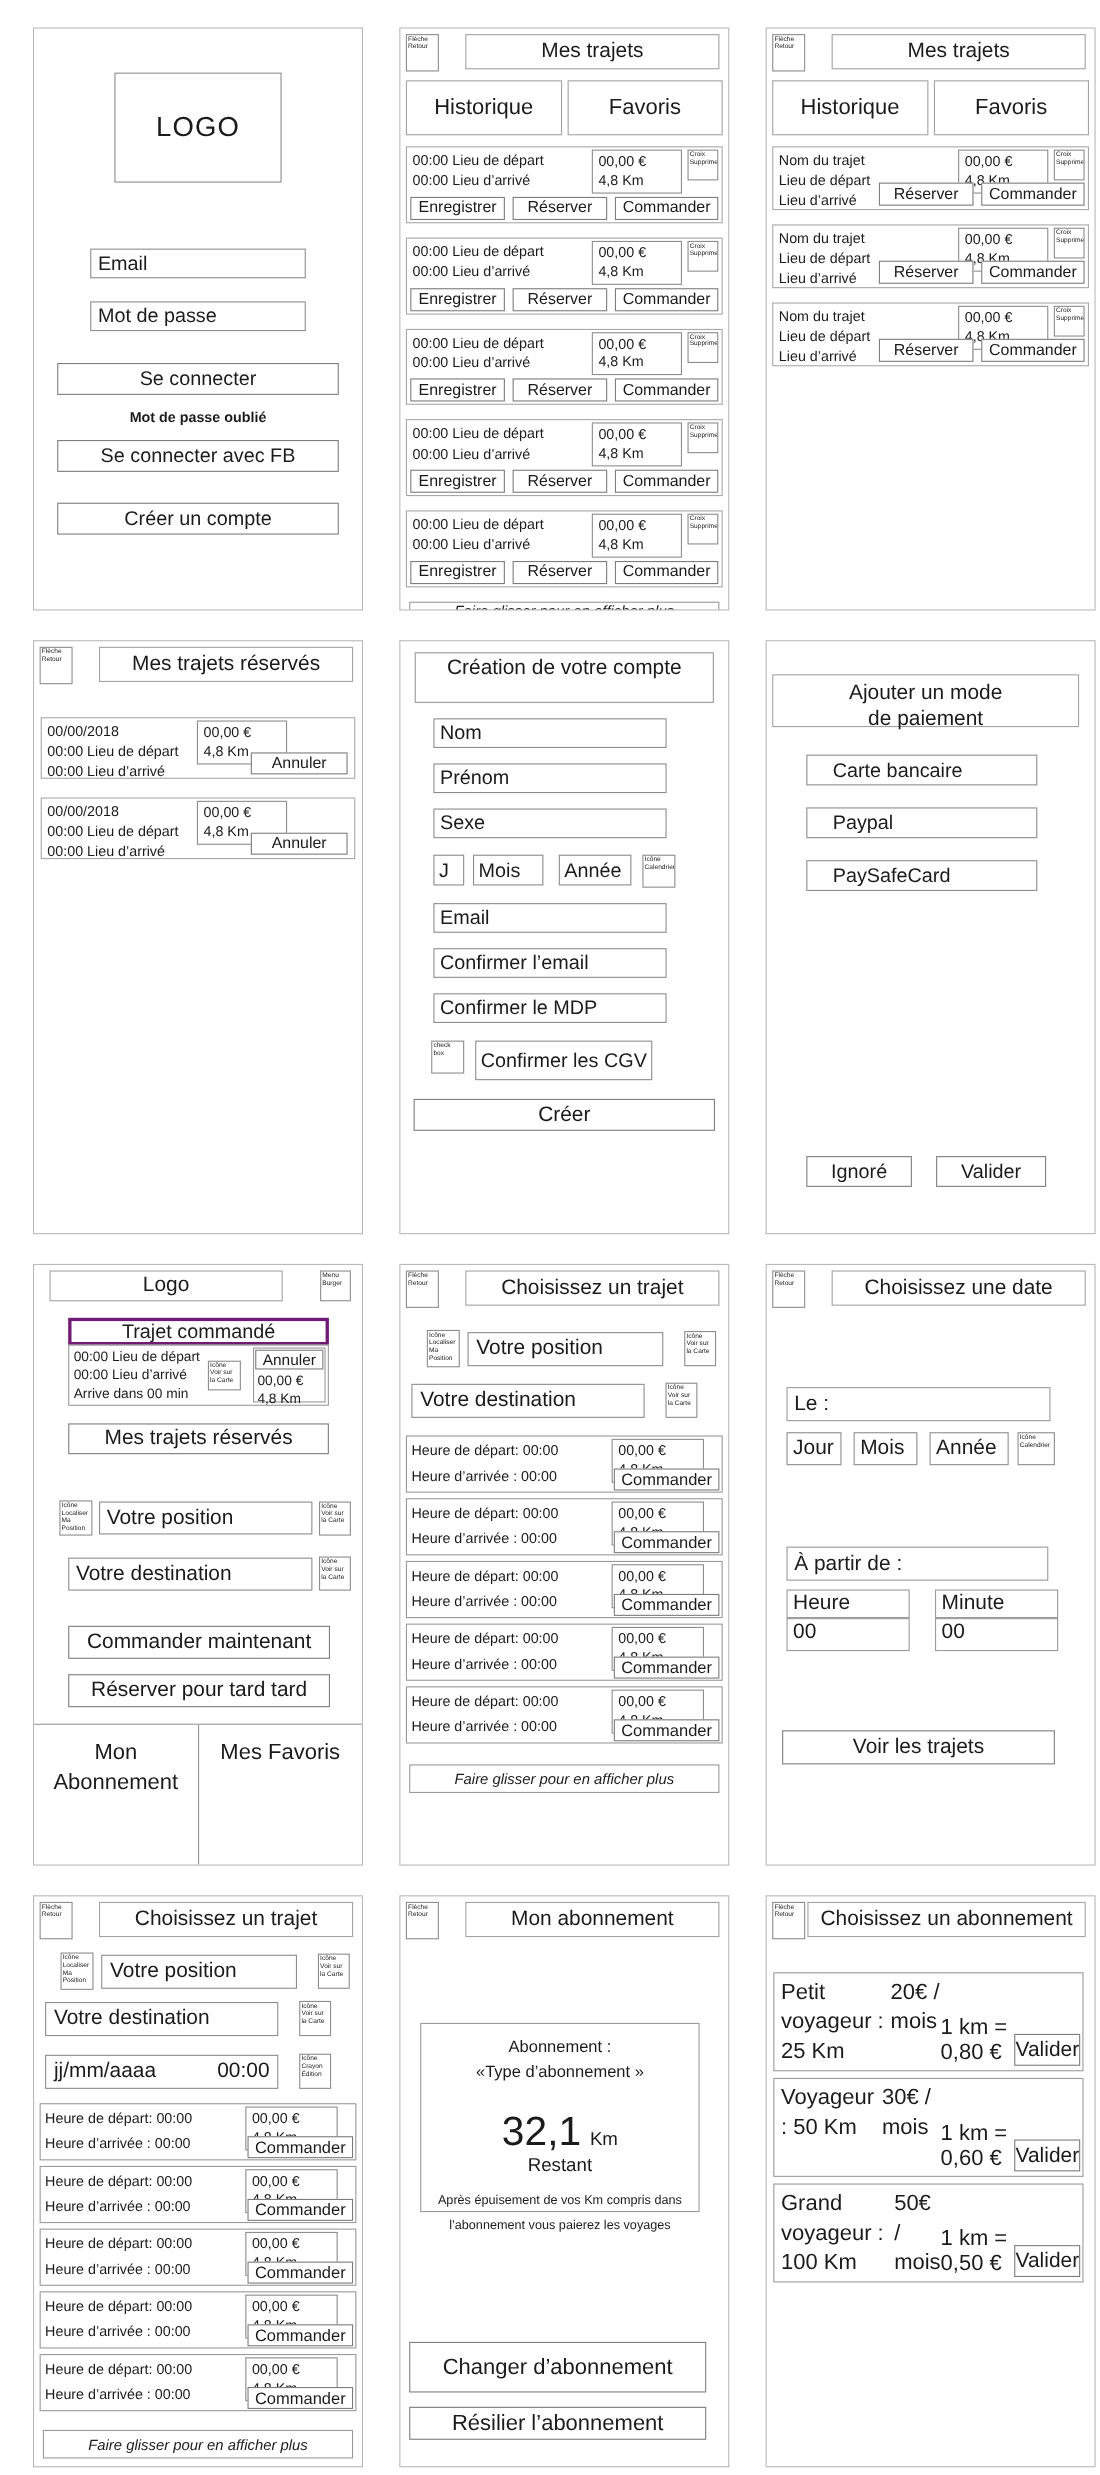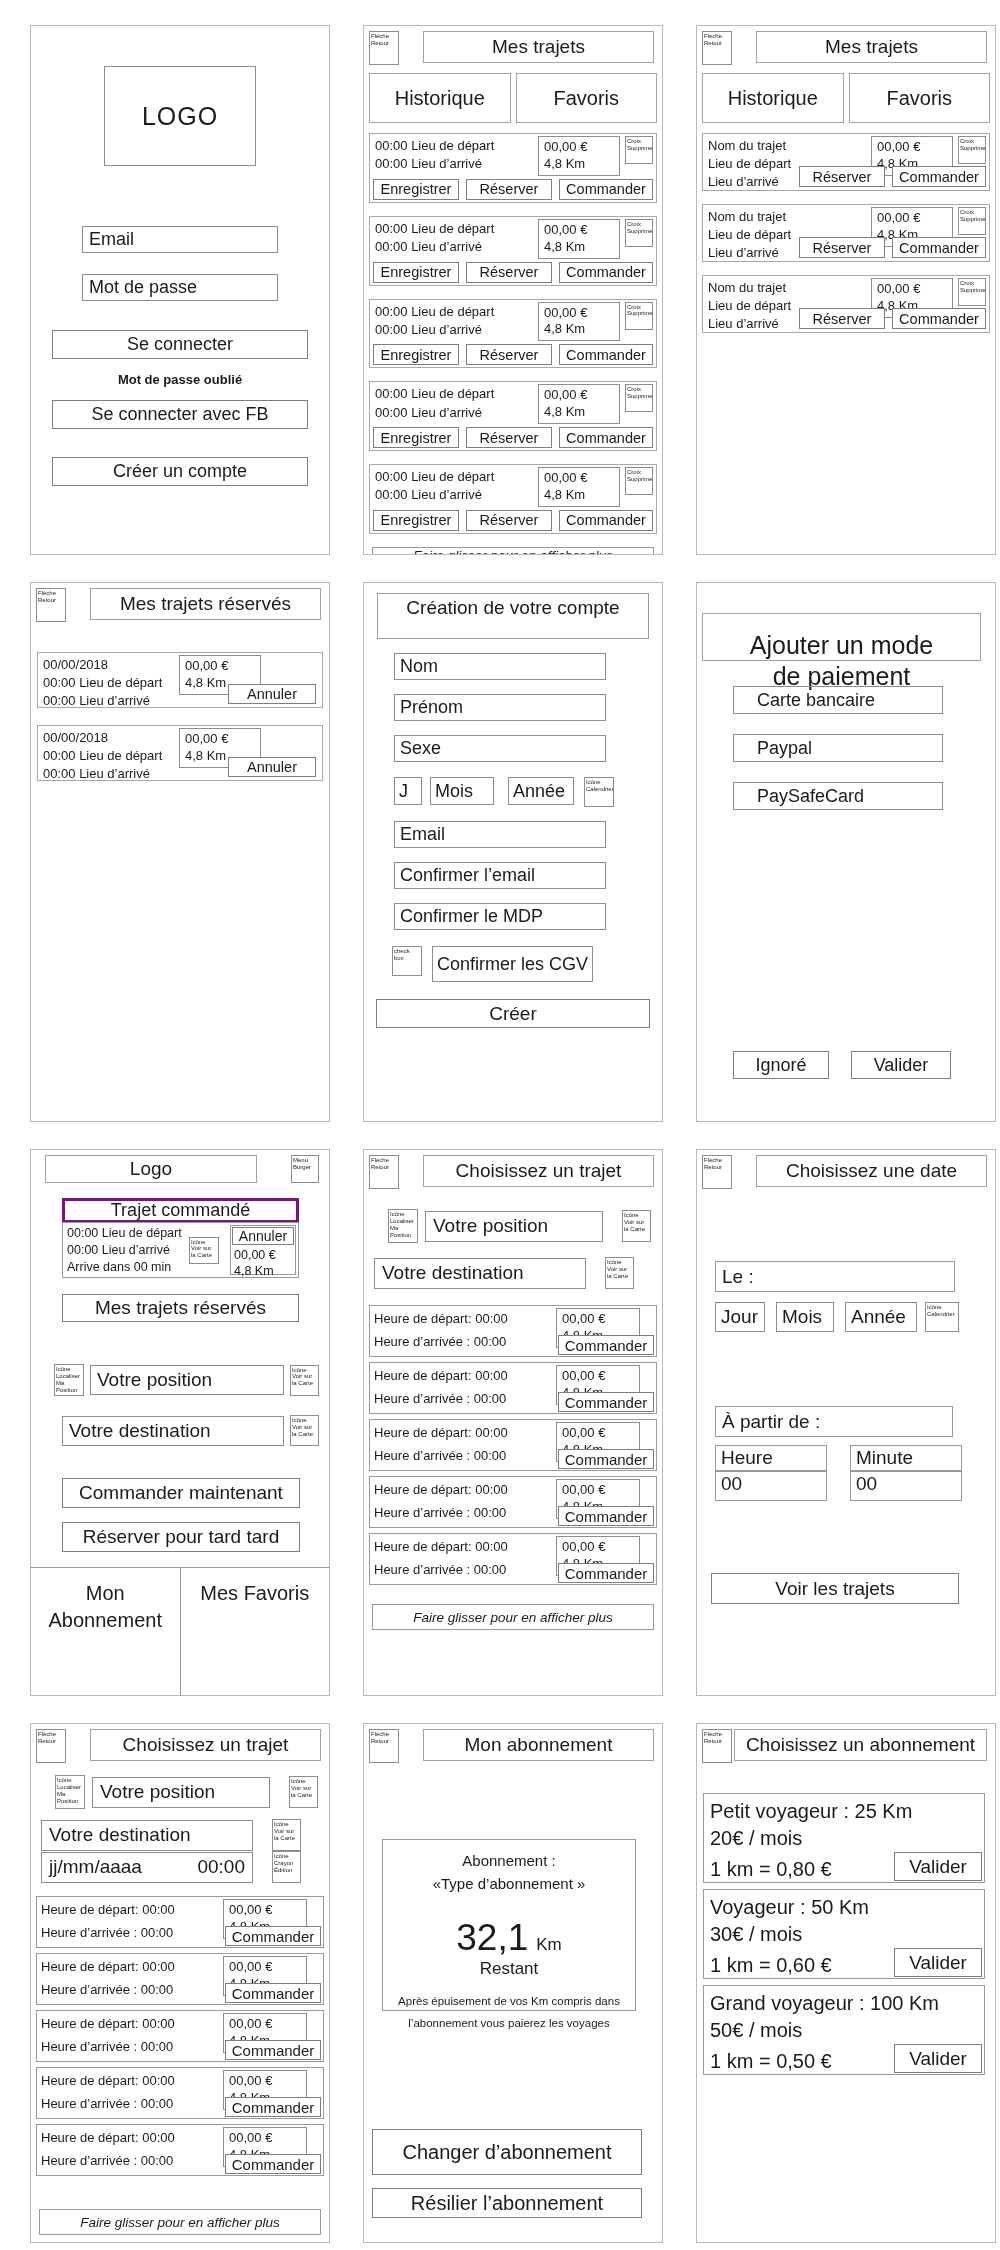--- a/index.html
+++ b/index.html
@@ -77,21 +77,21 @@
                   font-size:19px; text-align:center; padding-top:3px; }
   #s5 .field { margin:14px 0 0 30px; width:212px; height:27px; border:1px solid #8d8d8d;
                font-size:18px; display:flex; align-items:center; padding:0 5px; }
   #s5 .birth { display:flex; gap:8px; margin:15px 0 0 30px; align-items:flex-start; }
   #s5 .birth .cell { border:1px solid #8d8d8d; height:28px; font-size:18px;
                      display:flex; align-items:center; padding:0 4px; }
   #s5 .cgvrow { display:flex; gap:10px; margin:16px 0 0 28px; align-items:flex-start; }
   #s5 .creer { margin:17px 12px 0; height:29px; font-size:19px; }
   
   #s6 .bigtitle { margin:30px 14px 0 5px; height:48px; border:1px solid #a3a3a3;
-                  font-size:25px; text-align:center; line-height:1.25; padding-top:16px; }
+                  font-size:19px; text-align:center; line-height:1.25; padding-top:4px; }
   #s6 .opt { margin:20px 0 0 36px; width:210px; height:28px; border:1px solid #8d8d8d;
              font-size:18px; display:flex; align-items:center; padding:0 23px; }
   #s6 .bbar { display:flex; gap:22px; margin:auto 0 42px 36px; }
   #s6 .bbar .btn { height:28px; font-size:18px; }
   
   #s7 .toprow { display:flex; margin:5px 10px 0 14px; gap:12px; align-items:flex-start; }
   #s7 .logobox { width:213px; height:28px; border:1px solid #a3a3a3; font-size:19px;
                  display:flex; align-items:center; justify-content:center; }
   #s7 .menu { width:28px; height:28px; margin-left:22px; }
   #s7 .tc-title { margin:15px 30px 0 31px; height:25px; border:3px solid #701a75;
@@ -111,21 +111,21 @@
   #s7 .loc { width:30px; height:32px; }
   #s7 .map { width:29px; height:31px; }
   #s7 .act { margin:32px 29px 0 31px; height:30px; font-size:19px; }
   #s7 .act2 { margin:14px 29px 0 31px; height:30px; font-size:19px; }
   #s7 .footer { margin-top:auto; border-top:1px solid #9a9a9a; height:128px; display:flex; }
   #s7 .fcell { flex:1; font-size:20px; text-align:center; padding-top:12px; line-height:1.35; }
   #s7 .fcell:first-child { border-right:1px solid #9a9a9a; }
   
   .posrow8 { display:flex; align-items:center; margin:20px 8px 0 24px; gap:7px; }
   .destrow8 { display:flex; align-items:center; margin:14px 8px 0 10px; gap:7px; }
-  .daterow8 { display:flex; align-items:center; margin:0 8px 0 10px; gap:7px; }
+  .daterow8 { display:flex; align-items:center; margin:16px 8px 0 10px; gap:7px; }
   .input8 { border:1px solid #8d8d8d; height:31px; font-size:19px;
             display:flex; align-items:center; padding:0 7px; }
   .loc8 { width:30px; height:34px; } .map8 { width:29px; height:32px; } .pen8 { width:29px; height:32px; }
   .hrow { border:1px solid #9a9a9a; margin:0 5px 5px 5px; height:52px; position:relative; padding:2px 4px; }
   .hrow .hl { font-size:13px; line-height:1.75; }
   .hrow .pb { position:absolute; top:2px; right:16px; width:84px; }
   .hrow .cmd { position:absolute; bottom:1px; right:2px; width:96px; height:20px; font-size:15px; }
   
   #s9 .lbl { border:1px solid #9a9a9a; height:31px; font-size:19px;
              display:flex; align-items:center; padding:0 6px; }
@@ -147,21 +147,21 @@
   #s11 .big { font-size:37px; }
   #s11 .unit { font-size:17px; margin-left:8px; }
   #s11 .rest { font-size:17px; margin-top:0px; }
   #s11 .note { font-size:11.5px; line-height:1.9; margin-top:12px; }
   #s11 .act { margin:118px 20px 0 8px; height:46px; font-size:20px; }
   #s11 .act2 { margin:13px 20px 0 8px; height:30px; font-size:20px; }
   
   #s12 .hdr { gap:2px; }
   #s12 .title { font-size:19px; }
   #s12 .plan { border:1px solid #9a9a9a; margin:0 10px 6px 6px; padding:4px 2px 4px 6px; height:90px;
-               display:flex; flex-direction:column; }
+               display:flex; flex-direction:row; }
   #s12 .pl { font-size:20px; line-height:1.35; }
   #s12 .pbot { display:flex; justify-content:space-between; align-items:flex-end; margin-top:auto; }
   #s12 .rate { font-size:20px; }
   #s12 .val { width:88px; height:29px; font-size:19px; }
   #s12 .plans { margin-top:30px; }
 </style>
 </head>
 <body>
 
 <div class="page">

